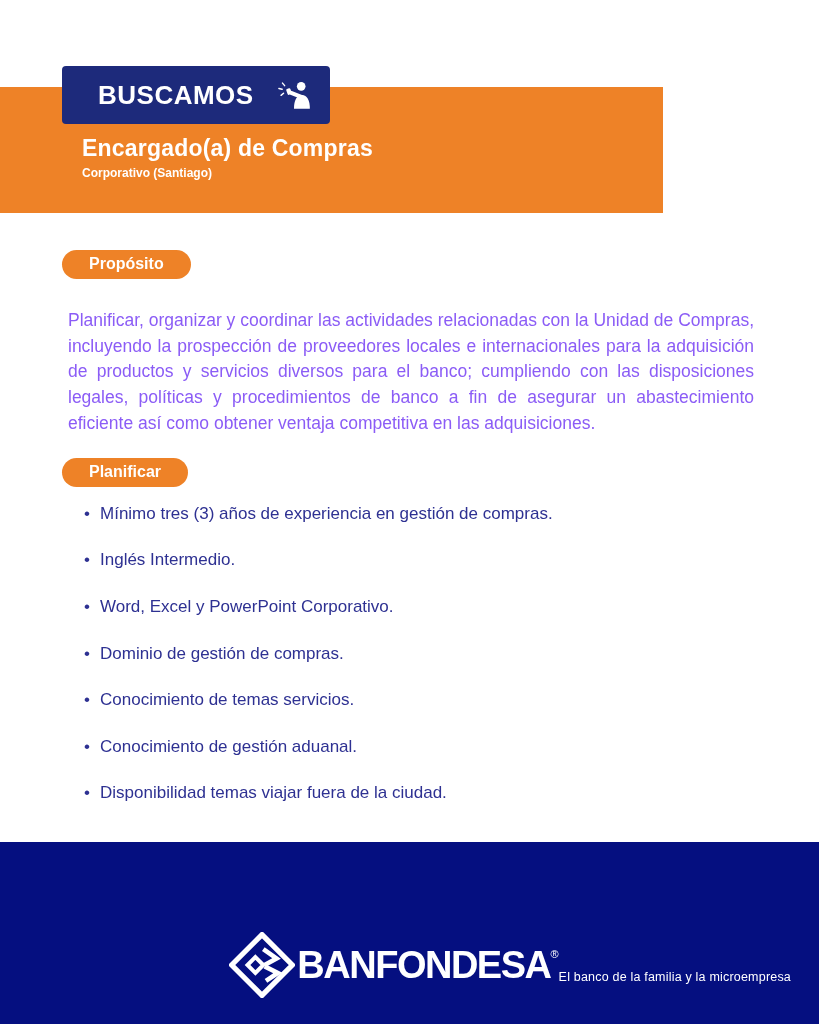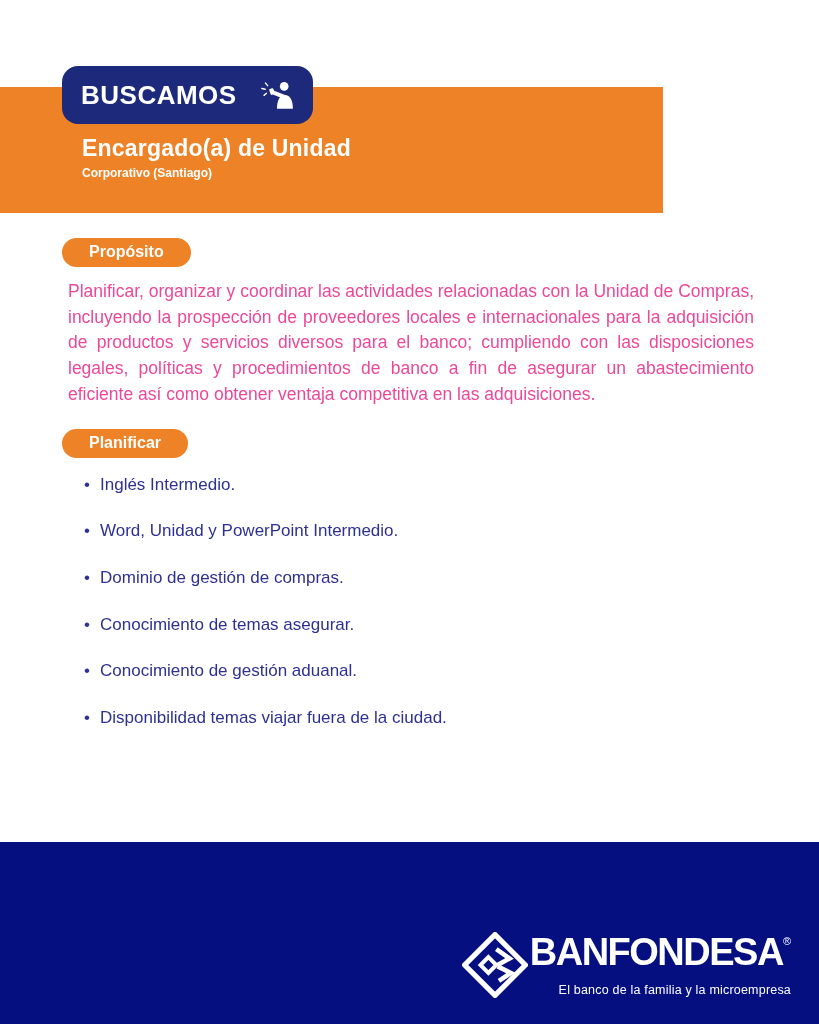--- a/index.html
+++ b/index.html
@@ -32,56 +32,56 @@
     position: absolute;
     left: 82px; top: 79px;
     color: #ffffff;
     font-size: 12px;
     font-weight: bold;
   }
   .buscamos-badge {
     position: absolute;
     top: 66px; left: 62px;
     height: 58px;
-    padding: 0 18px 0 19px;
+    padding: 0 18px 0 36px;
     background: #1D2A7B;
-    border-radius: 16px;
+    border-radius: 4px;
     display: flex;
     align-items: center;
     gap: 22px;
     z-index: 2;
   }
   .buscamos-badge .badge-label {
     color: #ffffff;
     font-size: 26px;
     font-weight: bold;
     letter-spacing: 0.5px;
   }
   .badge-icon { width: 36px; height: 36px; display: block; }
 
   
   .content {
     position: absolute;
-    top: 238px; left: 62px;
+    top: 250px; left: 62px;
     width: 694px;
   }
   .section-pill {
     display: inline-block;
     background: #EE8227;
     color: #ffffff;
     font-size: 16px;
     font-weight: bold;
     padding: 5px 27px 6px 27px;
     border-radius: 17px;
   }
   .purpose-text {
-    margin: 12px 0 0 6px;
+    margin: 29px 0 0 6px;
     width: 686px;
     text-align: justify;
-    color: #ec4899;
+    color: #8b5cf6;
     font-size: 17.5px;
     line-height: 1.47;
   }
   .requisitos-pill-wrap { margin-top: 21px; }
   .req-list {
     list-style: none;
     margin: 15px 0 0 0;
     padding-left: 38px;
   }
   .req-list li {
@@ -117,21 +117,21 @@
     letter-spacing: 0.1px;
   }
   .footer-cta .email { font-weight: bold; }
   .brand {
     position: absolute;
     right: 28px; top: 90px;
     display: flex;
     align-items: center;
   }
   .brand-logo { width: 66px; height: 66px; display: block; margin-right: 2px; }
-  .brand-textblock { display: flex; flex-direction: column; align-items: flex-start; }
+  .brand-textblock { display: flex; flex-direction: row; align-items: flex-start; }
   .brand-name-row { display: flex; align-items: flex-start; }
   .brand-name {
     color: #ffffff;
     font-size: 38px;
     font-weight: bold;
     letter-spacing: -1.5px;
     line-height: 1;
   }
   .brand-reg { font-size: 11px; margin-top: 2px; }
   .brand-tagline {
@@ -141,21 +141,21 @@
     letter-spacing: 0.2px;
     align-self: flex-end;
   }
 </style>
 </head>
 <body>
 
 <div class="page">
 
   <div class="header-banner">
-    <div class="banner-title">Encargado(a) de Unidad</div>
+    <div class="banner-title">Encargado(a) de Compras</div>
     <div class="banner-subtitle">Corporativo (Santiago)</div>
   </div>
 
   <div class="buscamos-badge">
     <span class="badge-label">BUSCAMOS</span>
     <svg class="badge-icon" viewBox="0 0 100 100" aria-hidden="true">
       <g fill="none" stroke="#ffffff" stroke-linecap="round">
         <circle cx="70" cy="26" r="12" fill="#ffffff" stroke="none"></circle>
         <path d="M50 88 Q50 52 72 50 Q94 52 94 88 Z" fill="#ffffff" stroke="none"></path>
         <path d="M72 56 L42 44" stroke-width="11"></path>
@@ -168,24 +168,25 @@
   </div>
 
   <div class="content">
     <span class="section-pill">Propósito</span>
     <p class="purpose-text">Planificar, organizar y coordinar las actividades relacionadas con la Unidad de Compras, incluyendo la prospección de proveedores locales e internacionales para la adquisición de productos y servicios diversos para el banco; cumpliendo con las disposiciones legales, políticas y procedimientos de banco a fin de asegurar un abastecimiento eficiente así como obtener ventaja competitiva en las adquisiciones.</p>
 
     <div class="requisitos-pill-wrap">
       <span class="section-pill">Planificar</span>
     </div>
     <ul class="req-list">
+      <li>Mínimo tres (3) años de experiencia en gestión de compras.</li>
       <li>Inglés Intermedio.</li>
-      <li>Word, Unidad y PowerPoint Intermedio.</li>
+      <li>Word, Excel y PowerPoint Corporativo.</li>
       <li>Dominio de gestión de compras.</li>
-      <li>Conocimiento de temas asegurar.</li>
+      <li>Conocimiento de temas servicios.</li>
       <li>Conocimiento de gestión aduanal.</li>
       <li>Disponibilidad temas viajar fuera de la ciudad.</li>
     </ul>
   </div>
 
   <div class="footer">
 
     <div class="brand">
       <svg class="brand-logo" viewBox="0 0 100 100" aria-hidden="true">
         <g fill="none" stroke="#ffffff">

